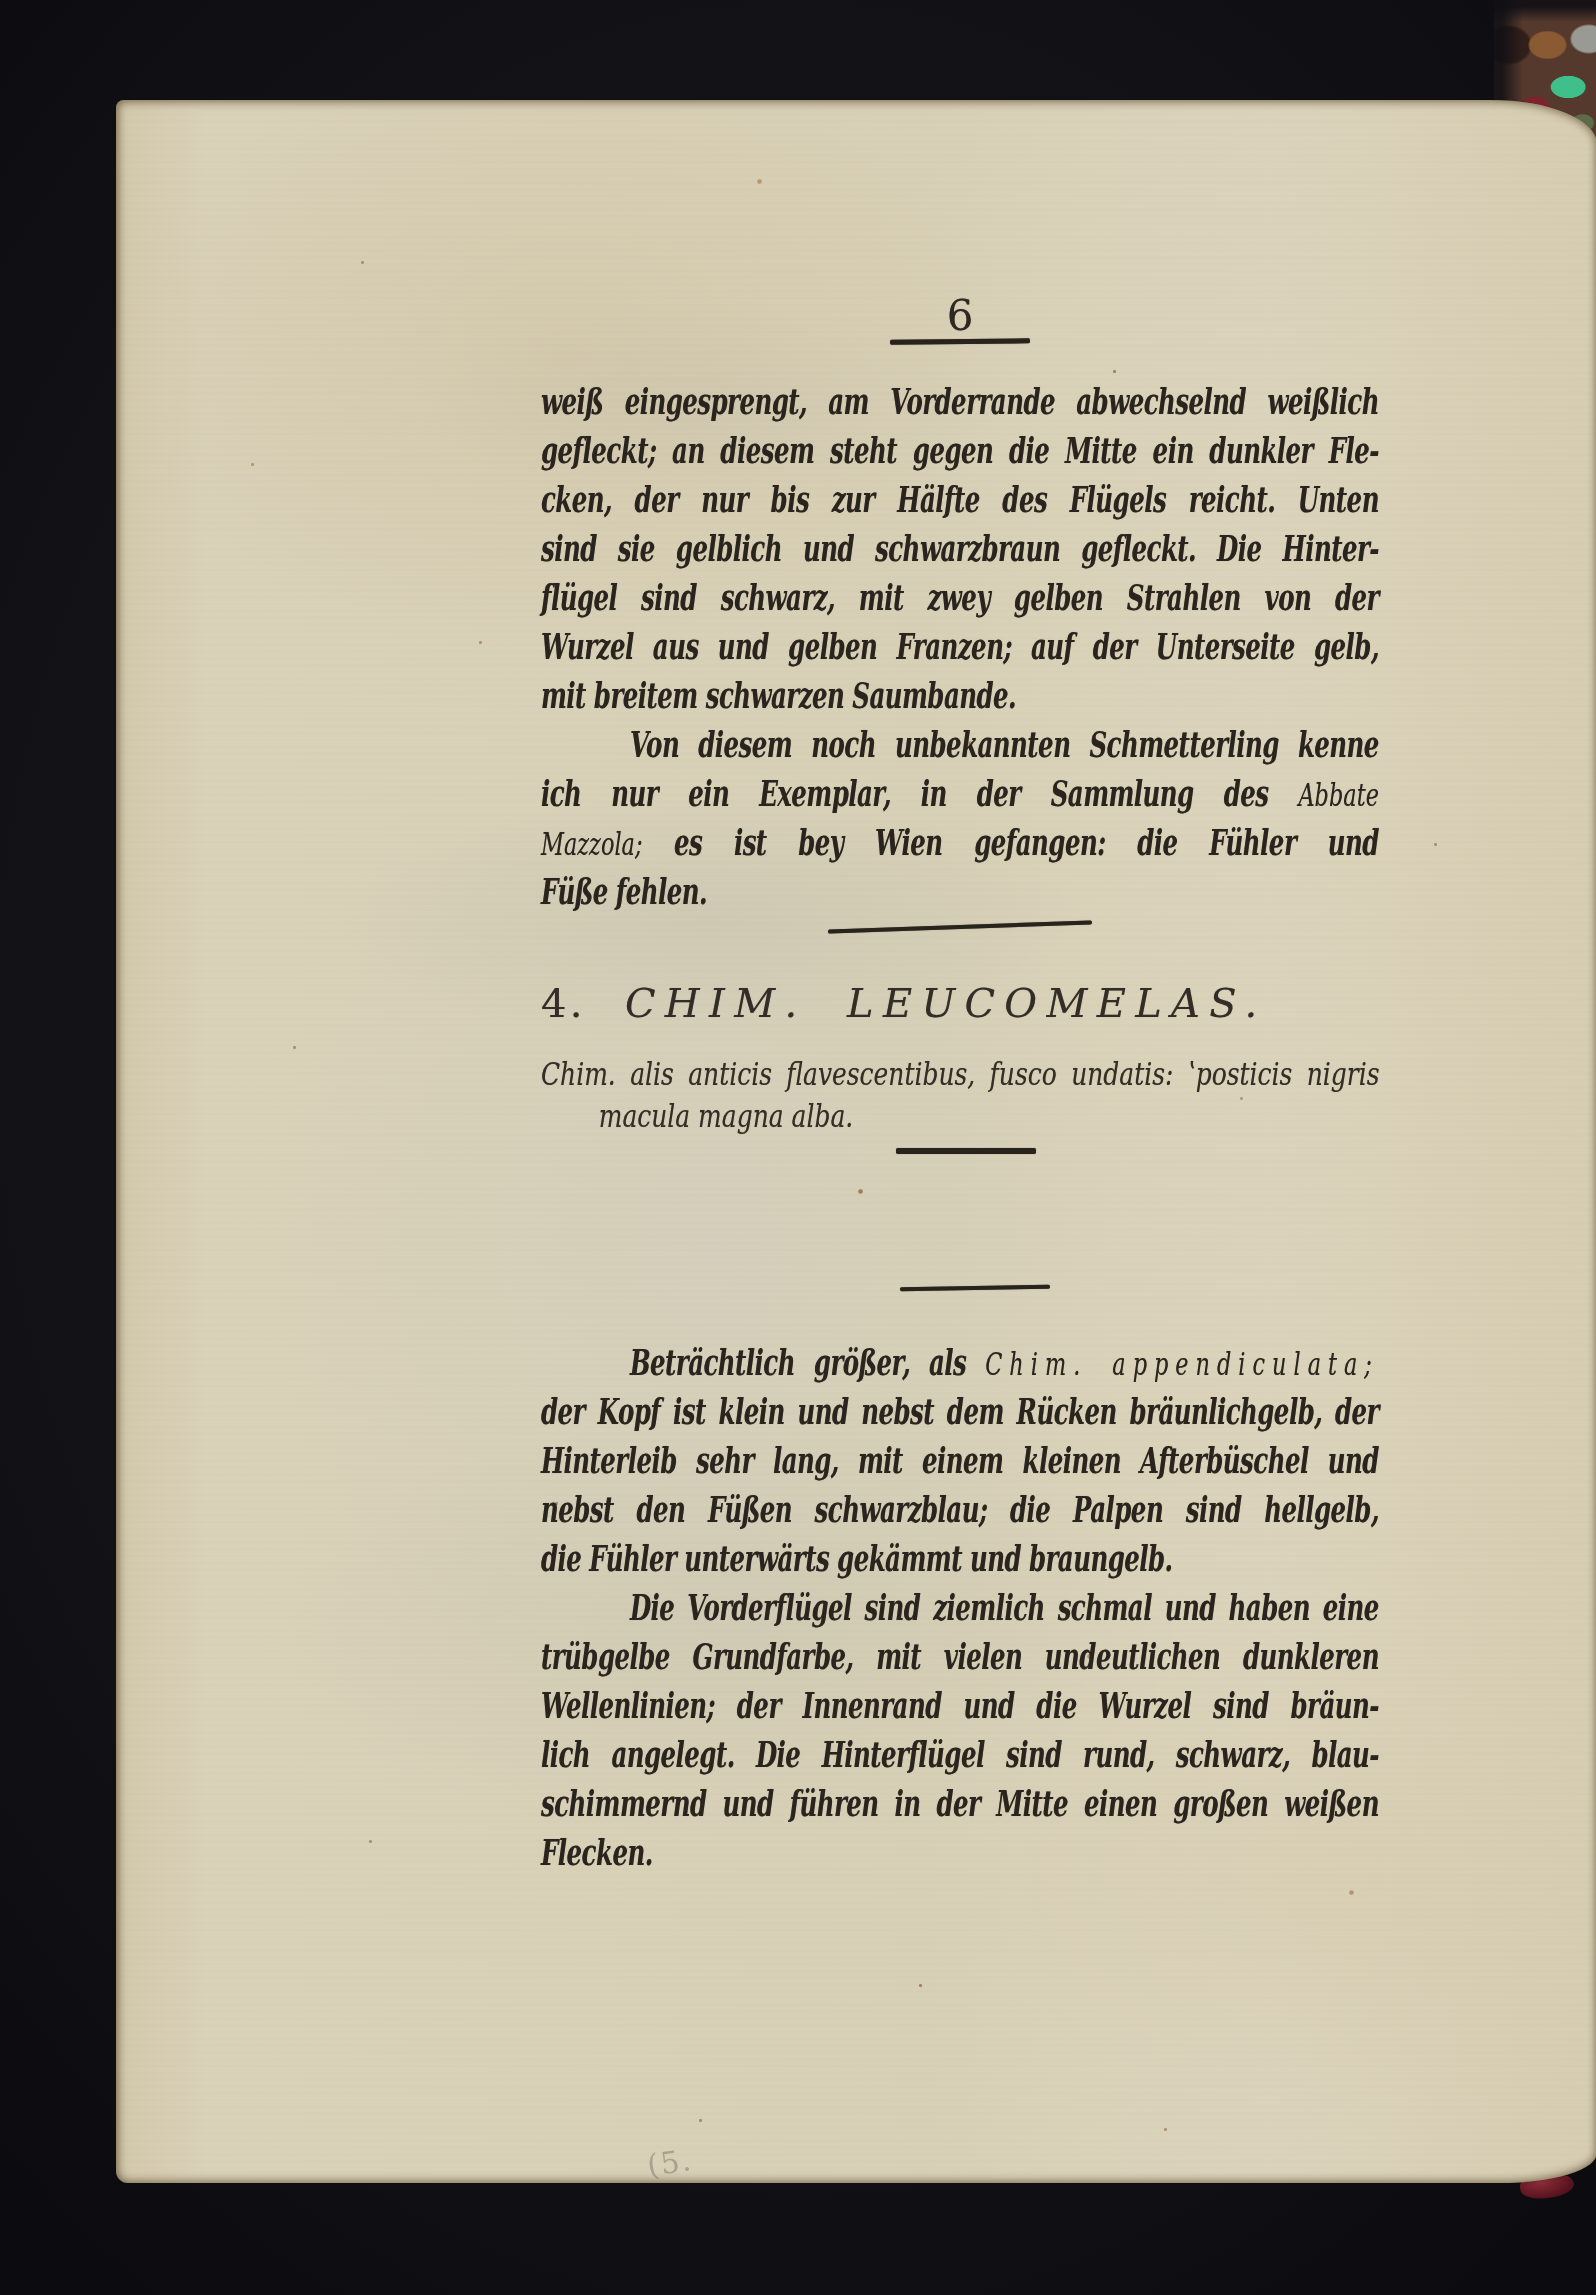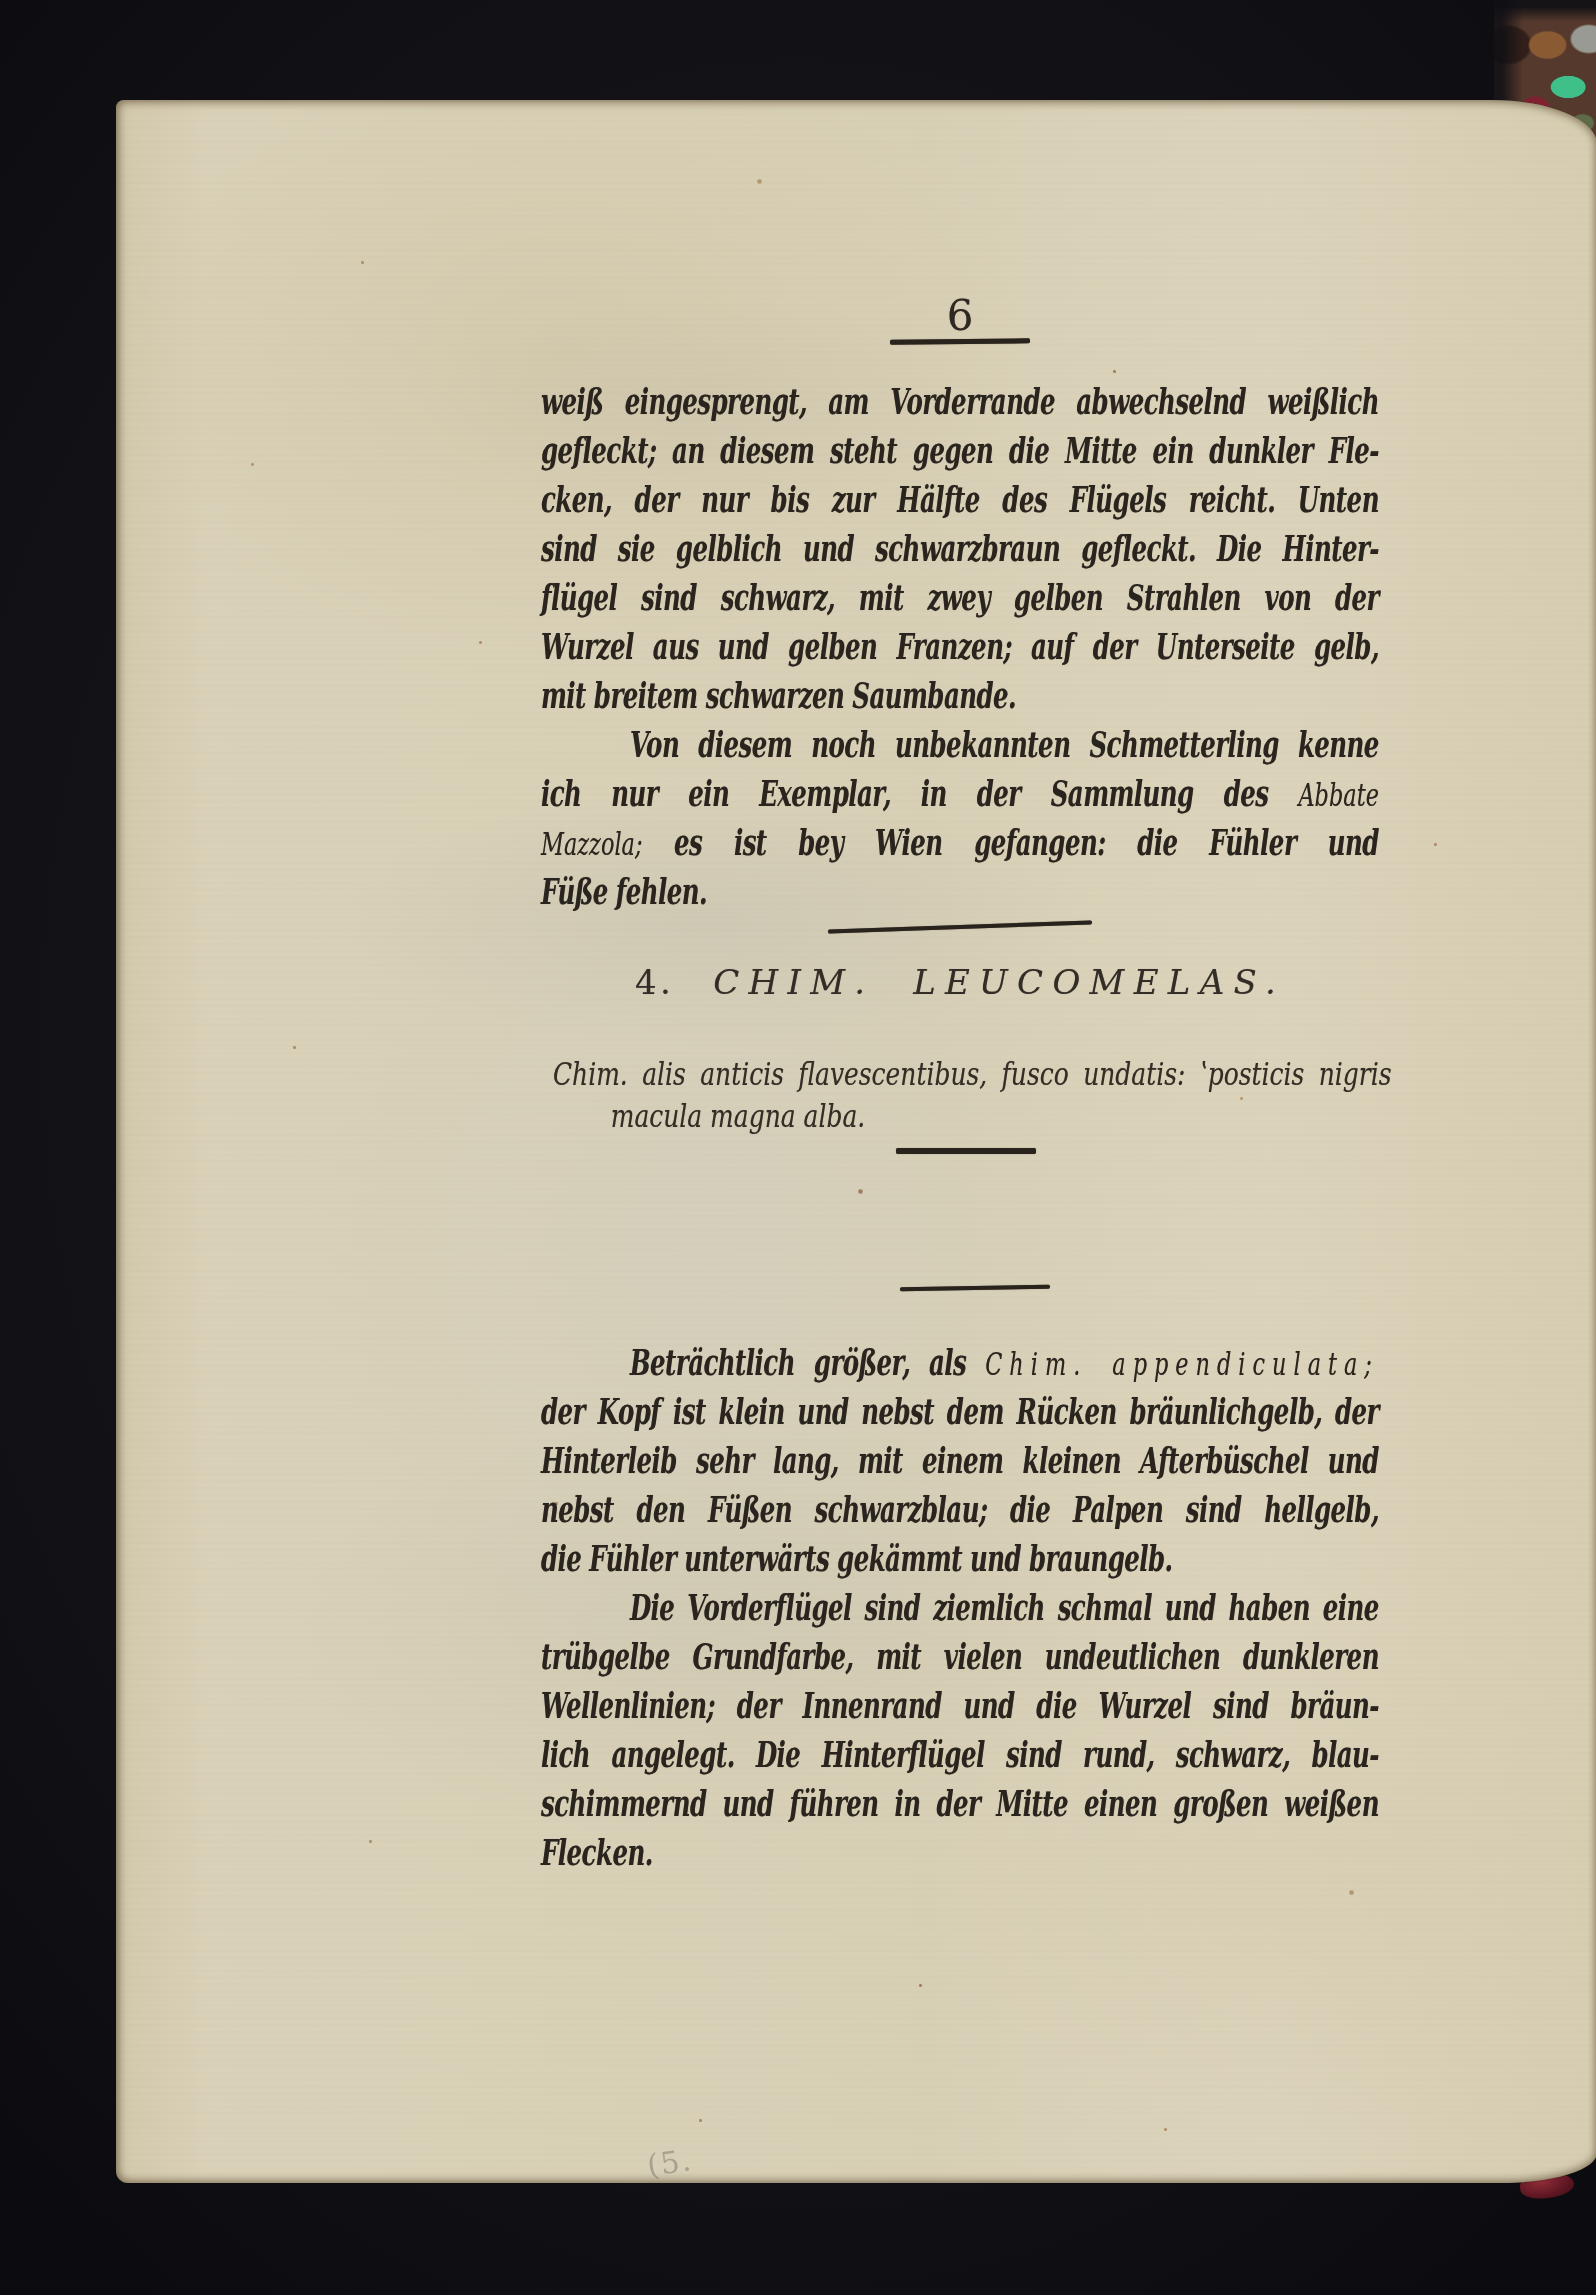--- a/index.html
+++ b/index.html
@@ -70,41 +70,41 @@
     text-align:center;font-size:42px;color:#2e2822;
     text-shadow:0 0 0.8px rgba(40,30,20,.45);
   }
   .rule{position:absolute;background:#29231d;border-radius:1.7px;box-shadow:0 0 0.8px rgba(30,24,18,.6);}
   .rule-num{left:774px;top:239px;width:140px;height:5px;transform:rotate(-.6deg);}
   .rule-a{left:712px;top:825px;width:264px;height:4.2px;transform:rotate(-2deg);}
   .rule-b{left:780px;top:1048px;width:140px;height:6px;}
   .rule-c{left:784px;top:1186px;width:150px;height:4.2px;transform:rotate(-1deg);}
   .textcol{position:absolute;left:425px;width:838px;font-style:italic;}
   .intro{top:277px;}
-  .diagnosis{top:953px;margin-left:12px;}
+  .diagnosis{top:953px;}
   .citation{top:1080px;}
   .desc{top:1238px;}
   .tline{transform-origin:0 50%;text-shadow:0 0 0.8px rgba(40,30,20,.4);}
   .mode-fr{width:1197px;transform:scaleX(.70);height:49px;line-height:49px;
     font-size:35px;font-weight:bold;letter-spacing:-0.8px;color:#2a241e;}
   .mode-an{width:1075px;transform:scaleX(.78);color:#332d26;}
   .diagnosis .mode-an{height:42px;line-height:42px;font-size:32px;letter-spacing:-0.4px;}
   .citation .mode-an{height:46px;line-height:46px;font-size:34px;}
   .just{text-align:justify;text-align-last:justify;}
   .flush{text-align:left;text-align-last:left;}
   .indent{text-indent:127px;}
   .hang{padding-left:74px;}
   .hang-sm{padding-left:44px;}
   .seg-an{font-weight:normal;font-size:32px;letter-spacing:0;}
   .seg-sp{font-weight:normal;letter-spacing:7.6px;}
   .mode-fr .seg-sp{font-size:32px;letter-spacing:10px;}
   .seg-sp2{font-weight:normal;letter-spacing:10px;}
   .heading{
-    position:absolute;left:425px;top:856px;width:838px;height:52px;line-height:52px;
-    text-align:center;font-size:34px;color:#332d27;white-space:nowrap;
+    position:absolute;left:425px;top:877px;width:838px;height:52px;line-height:52px;
+    text-align:left;font-size:40px;color:#332d27;white-space:nowrap;
     text-shadow:0 0 0.8px rgba(40,30,20,.4);
   }
   .h-num{margin-right:39px;letter-spacing:3.4px;}
   .h-title{font-style:italic;letter-spacing:9.3px;word-spacing:18.6px;}
   .pencil{
     position:absolute;left:531px;top:2045px;font-size:30px;color:#6f6c60;opacity:.45;
     transform:rotate(-8deg);letter-spacing:1.7px;
   }
 </style>
 </head>

